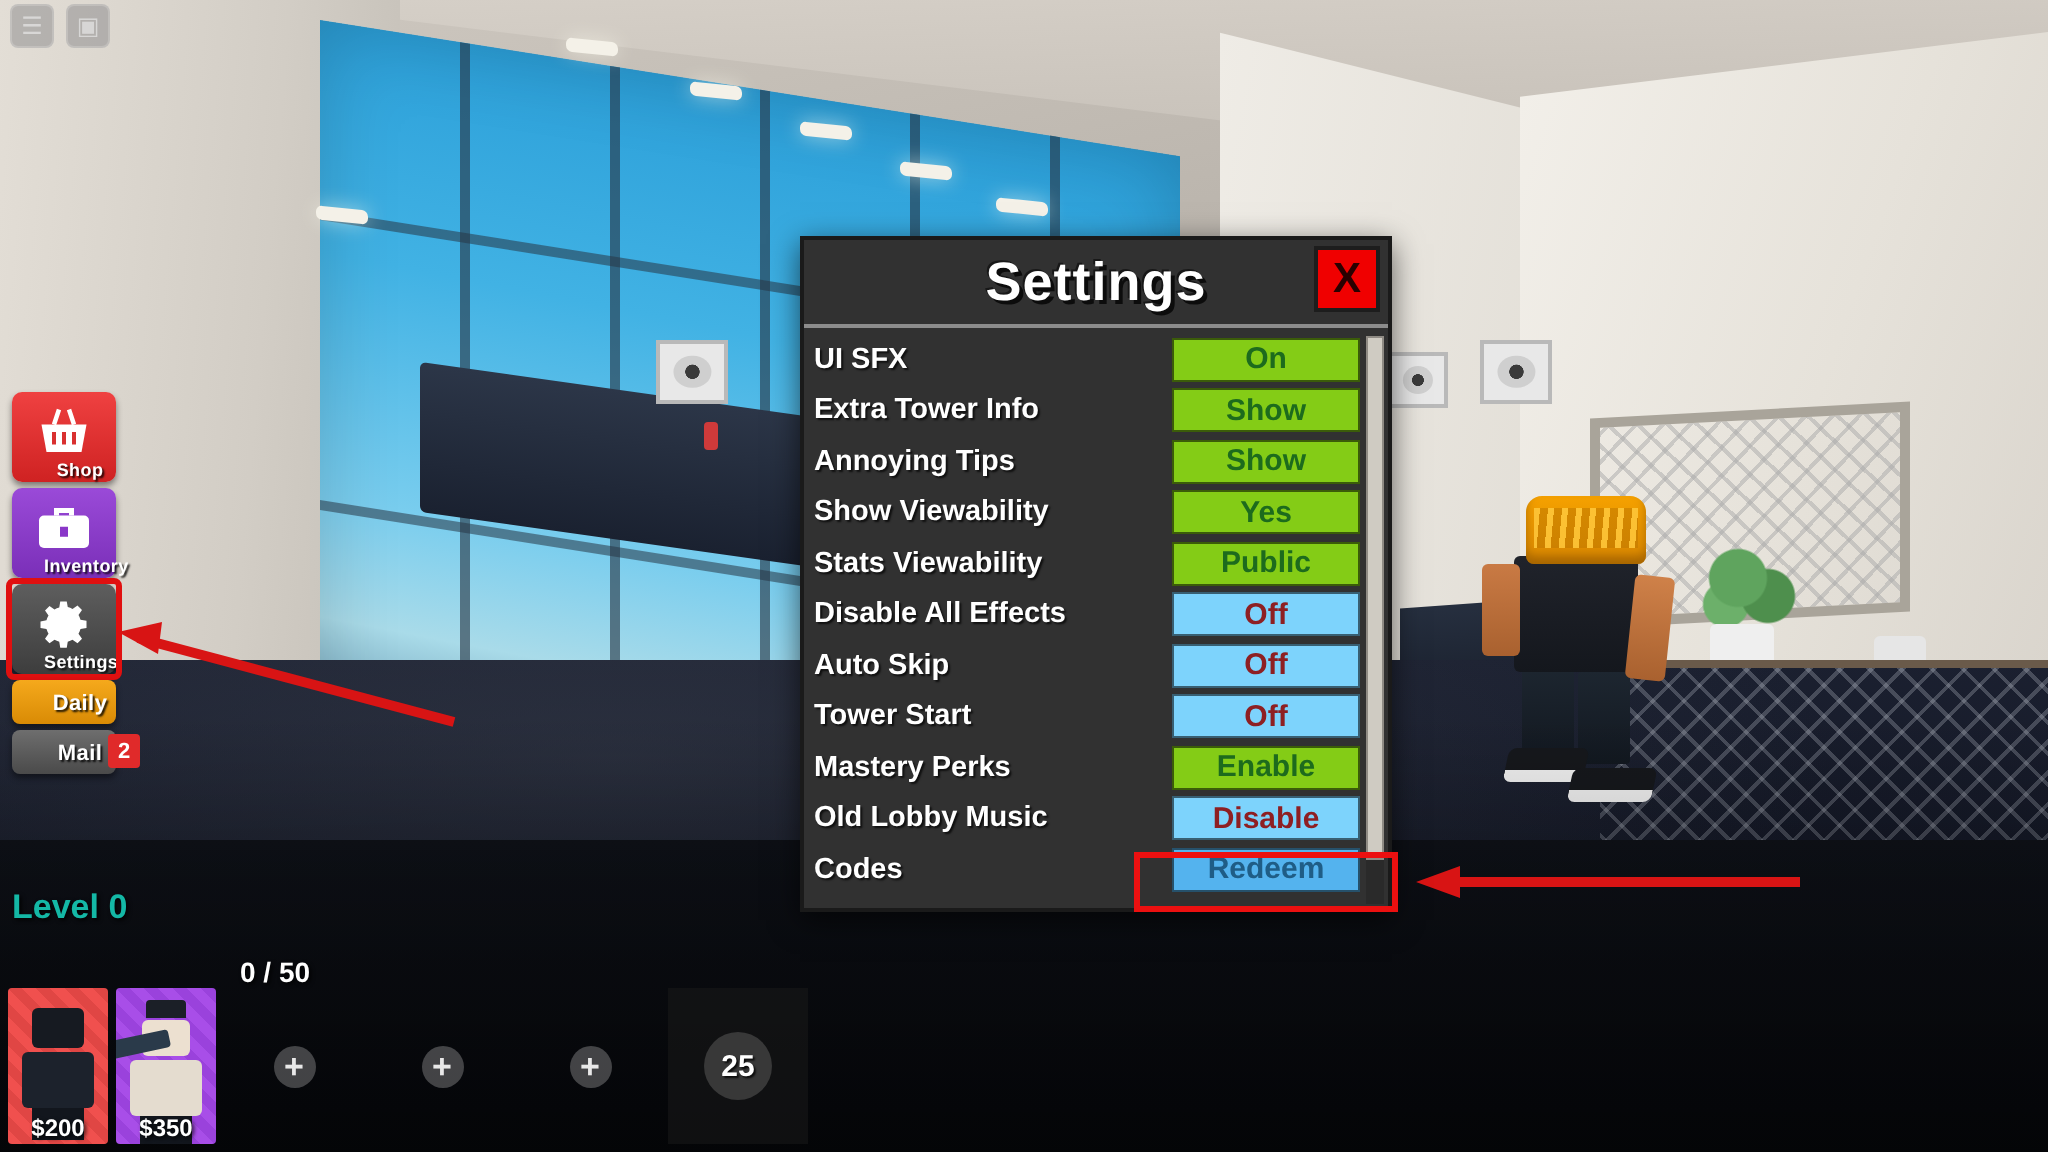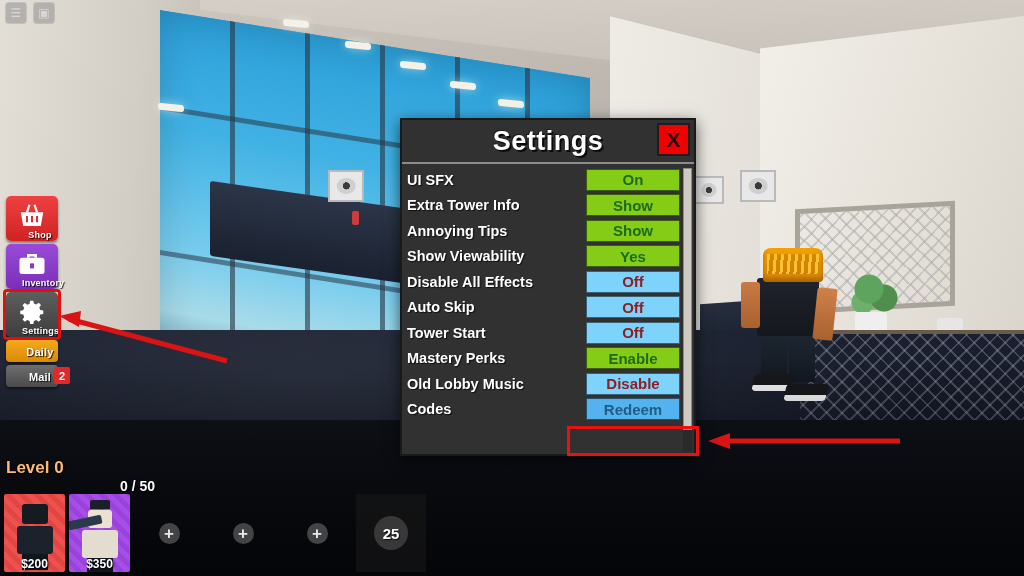--- a/index.html
+++ b/index.html
@@ -238,30 +238,30 @@
   }
 
   #redeem-highlight {
     position:absolute; left:567px; top:426px; width:132px; height:30px;
     border:3px solid #ec1010; pointer-events:none;
   }
 
   
   #bottom-hud { position:absolute; left:0; bottom:0; width:1024px; height:136px; }
   #level-text {
-    position:absolute; left:6px; top:18px; font-size:17px; font-weight:bold;
-    color:#fdba74; text-shadow:1px 1px 2px rgba(0,0,0,.9);
+    position:absolute; left:6px; top:4px; font-size:17px; font-weight:bold;
+    color:#14b8a6; text-shadow:1px 1px 2px rgba(0,0,0,.9);
   }
   #xp-text {
     position:absolute; left:120px; top:38px; font-size:14px; font-weight:bold;
     color:#ffffff; text-shadow:1px 1px 2px rgba(0,0,0,.9);
   }
   #tower-bar { position:absolute; left:4px; bottom:4px; display:flex; align-items:flex-end; }
   .tower-card {
-    width:61px; height:78px; margin-right:4px; position:relative;
+    width:50px; height:78px; margin-right:4px; position:relative;
     border-radius:2px; overflow:hidden;
   }
   .tc-red { background:repeating-linear-gradient(45deg,#f0504e 0 5px,#e04644 5px 10px); }
   .tc-purple { background:repeating-linear-gradient(45deg,#a84ee8 0 5px,#9a42dc 5px 10px); }
   .tower-price {
     position:absolute; left:0; right:0; bottom:1px; text-align:center;
     font-size:12px; font-weight:bold; color:#fff;
     text-shadow:1px 1px 2px rgba(0,0,0,.95);
   }
   .tw-fig { position:absolute; left:50%; top:10px; transform:translateX(-50%); }
@@ -423,20 +423,24 @@
         </div>
         <div class="setting-row">
           <div class="setting-label">Annoying Tips</div>
           <div class="setting-value v-green">Show</div>
         </div>
         <div class="setting-row">
           <div class="setting-label">Show Viewability</div>
           <div class="setting-value v-green">Yes</div>
         </div>
         <div class="setting-row">
+          <div class="setting-label">Stats Viewability</div>
+          <div class="setting-value v-green">Public</div>
+        </div>
+        <div class="setting-row">
           <div class="setting-label">Disable All Effects</div>
           <div class="setting-value v-red">Off</div>
         </div>
         <div class="setting-row">
           <div class="setting-label">Auto Skip</div>
           <div class="setting-value v-red">Off</div>
         </div>
         <div class="setting-row">
           <div class="setting-label">Tower Start</div>
           <div class="setting-value v-red">Off</div>

